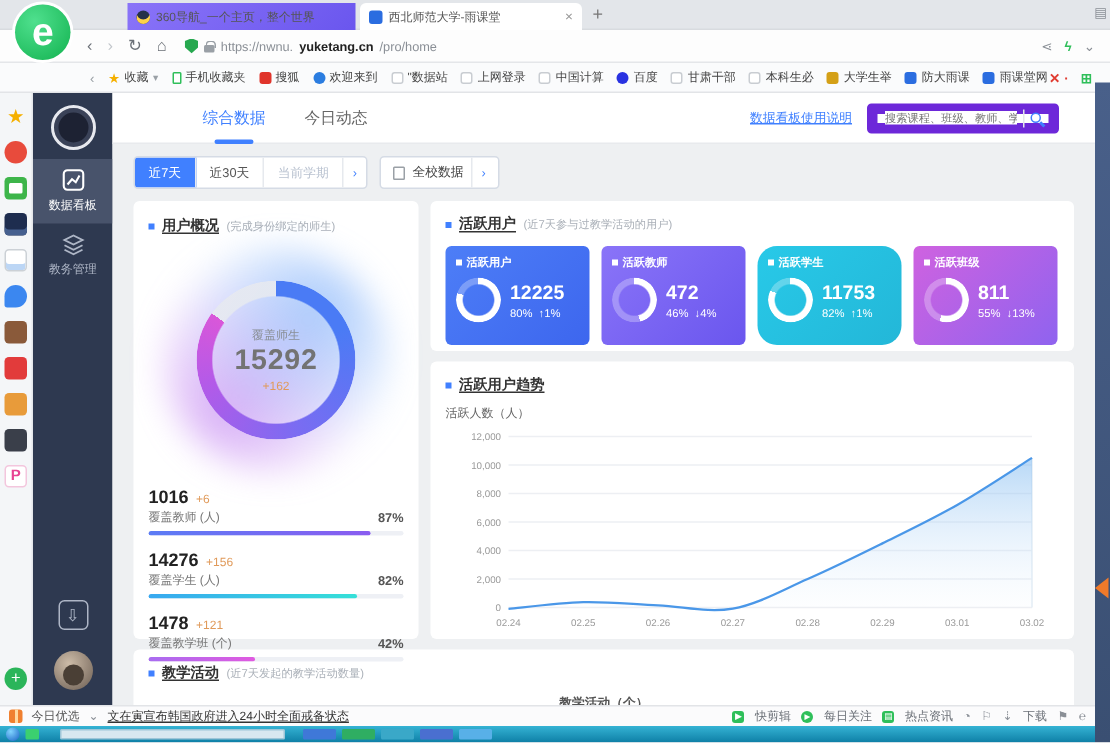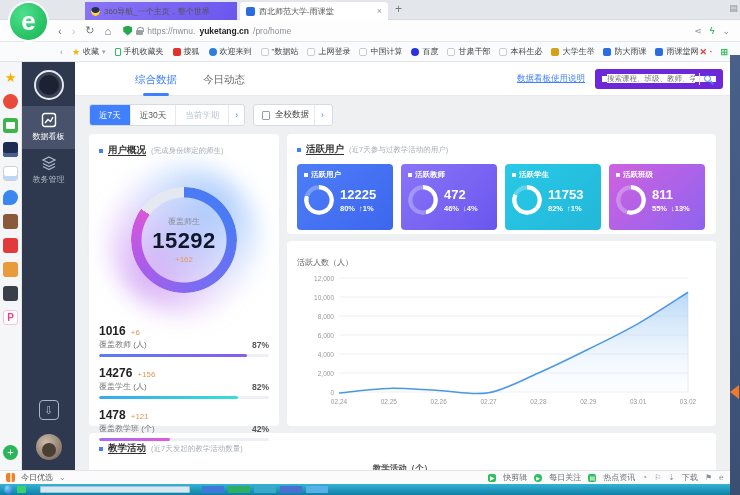--- a/index.html
+++ b/index.html
@@ -72,21 +72,21 @@
   .dots4 { width:14px; height:14px; display:grid; grid-template-columns:5px 5px; grid-gap:3px; }
   .dots4 i { width:5px; height:5px; border-radius:1.5px; background:currentColor; display:block; }
   .dots4 i.o { border-radius:50%; }
   .side-bottom { margin-top:auto; display:flex; flex-direction:column; align-items:center; gap:14px; padding-bottom:10px; }
   .traybtn { width:20px; height:20px; border:1.5px solid #aeb6c6; border-radius:4px; color:#aeb6c6; display:flex; align-items:center; justify-content:center; font-size:11px; }
   .avatar { width:26px; height:26px; border-radius:50%; background:radial-gradient(circle at 38% 32%, #cdbca8, #6b5d52); position:relative; overflow:hidden; }
   .avatar::after { content:""; position:absolute; left:6px; top:9px; width:14px; height:14px; border-radius:50%; background:#4a3f35; }
 
   
   .content { position:absolute; top:62px; left:75px; width:655px; height:408px; background:#eef0f2; overflow:hidden; }
-  .chead { height:34px; background:#fff; border-bottom:1px solid #e8eaed; display:flex; align-items:center; padding:0 7px 0 60px; }
+  .chead { height:34px; background:#fff; border-bottom:1px solid #e8eaed; display:flex; align-items:center; padding:0 24px 0 60px; }
   .ctab { font-size:10.5px; color:#666; margin-right:26px; position:relative; height:34px; line-height:34px; }
   .ctab.on { color:#4080ff; }
   .ctab.on::after { content:""; position:absolute; left:50%; transform:translateX(-50%); bottom:0; width:26px; height:3px; border-radius:2px; background:#4080ff; }
   .helplink { margin-left:auto; font-size:8.5px; color:#4080ff; text-decoration:underline; margin-right:10px; }
   .searchbox { width:128px; height:20px; border:7px solid #6d28d9; border-radius:3px; background:#fff; display:flex; align-items:center; padding:0 5px; gap:4px; }
   .searchbox input { border:none; outline:none; flex:1; font-size:7.5px; color:#333; min-width:0; }
   .mag { width:7px; height:7px; border:1.5px solid #4080ff; border-radius:50%; position:relative; flex:0 0 auto; }
   .mag::after { content:""; position:absolute; width:4px; height:1.5px; background:#4080ff; transform:rotate(45deg); left:5px; top:6px; }
   .sdiv { width:1px; height:12px; background:#e4e6ea; }
 
@@ -122,51 +122,51 @@
   .donutwrap { position:relative; width:150px; height:150px; margin:8px auto 2px; }
   .glow { position:absolute; inset:0; border-radius:50%; filter:blur(11px);
           background:radial-gradient(circle at 68% 28%, rgba(125,175,250,.65), rgba(125,175,250,0) 62%),
                      radial-gradient(circle at 28% 72%, rgba(190,120,240,.6), rgba(190,120,240,0) 62%); }
   .ring { position:absolute; inset:22px; border-radius:50%;
           background:conic-gradient(#4a7bf5 0 18%, #7a6cf2 45%, #b45ae8 70%, #d957d9 85%, rgba(230,233,240,.9) 85% 100%);
           -webkit-mask:radial-gradient(farthest-side, transparent calc(100% - 11px), #000 calc(100% - 10px));
           mask:radial-gradient(farthest-side, transparent calc(100% - 11px), #000 calc(100% - 10px)); }
   .dcenter { position:absolute; inset:0; display:flex; flex-direction:column; align-items:center; justify-content:center; gap:1px; }
   .dlabel { font-size:8px; color:#8a8f96; }
-  .dvalue { font-size:22px; font-weight:bold; color:#0f172a; letter-spacing:.5px; }
+  .dvalue { font-size:19px; font-weight:bold; color:#737373; letter-spacing:.5px; }
   .ddelta { font-size:8px; color:#e09a5a; }
 
   .stat { margin-top:9px; }
   .statline1 { display:flex; align-items:baseline; gap:5px; }
   .sval { font-size:12px; font-weight:bold; color:#222; }
   .sdelta { font-size:8px; color:#e09a5a; }
   .statline2 { display:flex; align-items:center; margin-top:1px;text-align:right; }
   .slabel { font-size:8px; color:#777; }
   .spct { margin-left:auto; font-size:8.5px; color:#555; font-weight:bold; }
   .bar { height:3px; background:#eef0f5; border-radius:2px; margin-top:4px; overflow:hidden; }
   .fill { height:100%; border-radius:2px; }
   .f0 { background:linear-gradient(90deg,#5b7cf5,#8a5cf0); }
   .f1 { background:linear-gradient(90deg,#38a8f0,#35e0d8); }
   .f2 { background:linear-gradient(90deg,#a86cf0,#e05ae0); }
 
   
   .tiles { display:flex; gap:8px; margin-top:8px; }
   .tile { width:96px; height:66px; border-radius:4px; padding:6px 7px; color:#fff; }
   .t0 { background:linear-gradient(135deg,#4d7ef7,#3d66ee); }
   .t1 { background:linear-gradient(135deg,#8a74f8,#6a56ee); }
-  .t2 { background:linear-gradient(135deg,#28c9e8,#23b7d8); }
+  .t2 { background:linear-gradient(135deg,#28c9e8,#23b7d8);border-radius:13px; }
   .t3 { background:linear-gradient(135deg,#cf62e0,#8f63ef); }
   .thead { display:flex; align-items:center; gap:3px; font-size:7.5px; font-weight:bold; }
   .wbul { width:4px; height:4px; background:#fff; }
   .tbody { display:flex; align-items:center; gap:6px; margin-top:5px; }
   .tring { width:30px; height:30px; border-radius:50%; flex:0 0 auto;
            -webkit-mask:radial-gradient(farthest-side, transparent calc(100% - 5px), #000 calc(100% - 4px));
            mask:radial-gradient(farthest-side, transparent calc(100% - 5px), #000 calc(100% - 4px)); }
   .tnums .tv { font-size:13px; font-weight:bold; line-height:13px; }
-  .tnums .tp { font-size:7.5px; margin-top:3px; display:flex; gap:4px; font-weight:bold; }
+  .tnums .tp { font-size:7.5px; margin-top:3px; display:flex; gap:4px; font-weight:normal; }
 
   .ylab { font-size:8px; color:#666; margin:7px 0 2px; }
   .chartbox { width:405px; height:138px; }
 
   .teach-axis { text-align:center; font-size:8.5px; color:#555; font-weight:bold; margin-top:8px; }
 
   
   .statusbar { position:absolute; top:470px; left:0; width:730px; height:14px; background:#fbfbfc; border-top:1px solid #e2e4e7; display:flex; align-items:center; font-size:8px; color:#555; padding:0 6px; gap:6px; }
   .gift { width:9px; height:9px; background:#f08030; border-radius:2px; position:relative; }
   .gift::after { content:""; position:absolute; left:3.5px; top:0; width:2px; height:9px; background:#ffd9a0; }
@@ -486,20 +486,24 @@
                         <span>55%</span>
                         <span>↓13%</span>
                       </div>
                     </div>
                 </div>
               </div>
             </div>
           </div>
 
           <div class="card card-trend">
+            <div class="sect">
+              <span class="bullet"></span>
+              <b>活跃用户趋势</b>
+            </div>
             <div class="ylab">活跃人数（人）</div>
             <div class="chartbox"><svg width="405" height="138" viewBox="0 0 405 138">
                   <defs>
                     <linearGradient id="ag" x1="0" y1="0" x2="0" y2="1">
                       <stop offset="0" stop-color="#7db8f0" stop-opacity="0.55"></stop>
                       <stop offset="1" stop-color="#e8f3fd" stop-opacity="0.08"></stop>
                     </linearGradient>
                   </defs>
                   <line x1="42" y1="122" x2="391" y2="122" stroke="#edeff3" stroke-width="1"></line>
                   <text x="37" y="124.5" font-size="6.5" fill="#999" text-anchor="end">0</text>
@@ -539,20 +543,21 @@
         </div>
         <div class="teach-axis">教学活动（个）</div>
       </div>
     </div>
   </div>
 
   <div class="statusbar">
     <span class="gift"></span>
     <span>今日优选</span>
     <span class="sbi">⌄</span>
+    <span class="newslink">文在寅宣布韩国政府进入24小时全面戒备状态</span>
     <span class="sb-right">
       <span class="gsq">▶</span>
       <span>快剪辑</span>
       <span class="gcir">▶</span>
       <span>每日关注</span>
       <span class="gsq">▤</span>
       <span>热点资讯</span>
       <span class="sbi">◔</span>
       <span class="sbi">⚐</span>
       <span class="sbi">⇣</span>

